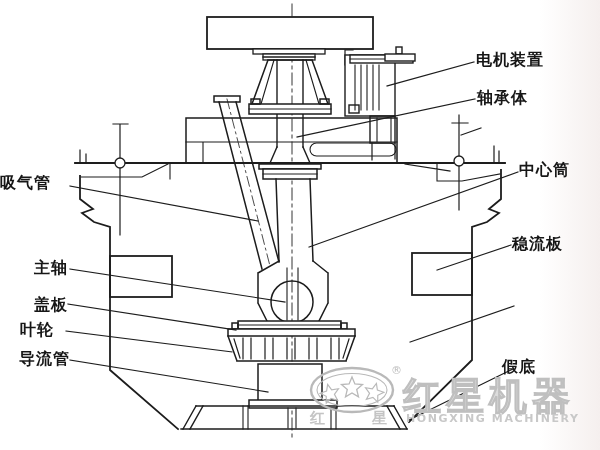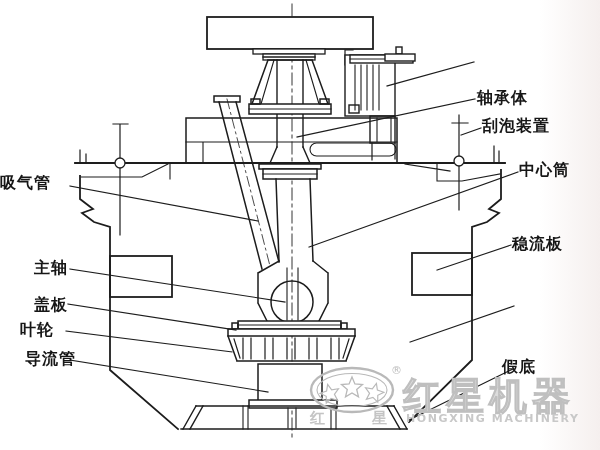--- a/index.html
+++ b/index.html
@@ -165,24 +165,24 @@
         <polygon transform="translate(352,388)" points="0,-11 2.9,-4 10.5,-3.4 4.7,1.5 6.5,8.9 0,5 -6.5,8.9 -4.7,1.5 -10.5,-3.4 -2.9,-4"></polygon>
         <polygon transform="translate(374,393) scale(0.9) rotate(14)" points="0,-11 2.9,-4 10.5,-3.4 4.7,1.5 6.5,8.9 0,5 -6.5,8.9 -4.7,1.5 -10.5,-3.4 -2.9,-4"></polygon>
       </g>
     </g>
   </svg>
 
   <div class="lbl" style="left:0;top:174px">吸气管</div>
   <div class="lbl" style="left:34px;top:259px">主轴</div>
   <div class="lbl" style="left:34px;top:296px">盖板</div>
   <div class="lbl" style="left:20px;top:321px">叶轮</div>
-  <div class="lbl" style="left:25px;top:350px">导流管</div>
+  <div class="lbl" style="left:19px;top:350px">导流管</div>
 
+  <div class="lbl" style="left:476px;top:51px">电机装置</div>
   <div class="lbl" style="left:477px;top:89px">轴承体</div>
-  <div class="lbl" style="left:482px;top:117px">刮泡装置</div>
   <div class="lbl" style="left:519px;top:161px">中心筒</div>
   <div class="lbl" style="left:512px;top:235px">稳流板</div>
   <div class="lbl" style="left:502px;top:358px">假底</div>
 
   <div class="wm-reg">®</div>
   <div class="wm-cn">红星机器</div>
   <div class="wm-en">HONGXING MACHINERY</div>
   <div class="wm-sm a">红</div>
   <div class="wm-sm b">星</div>
 

